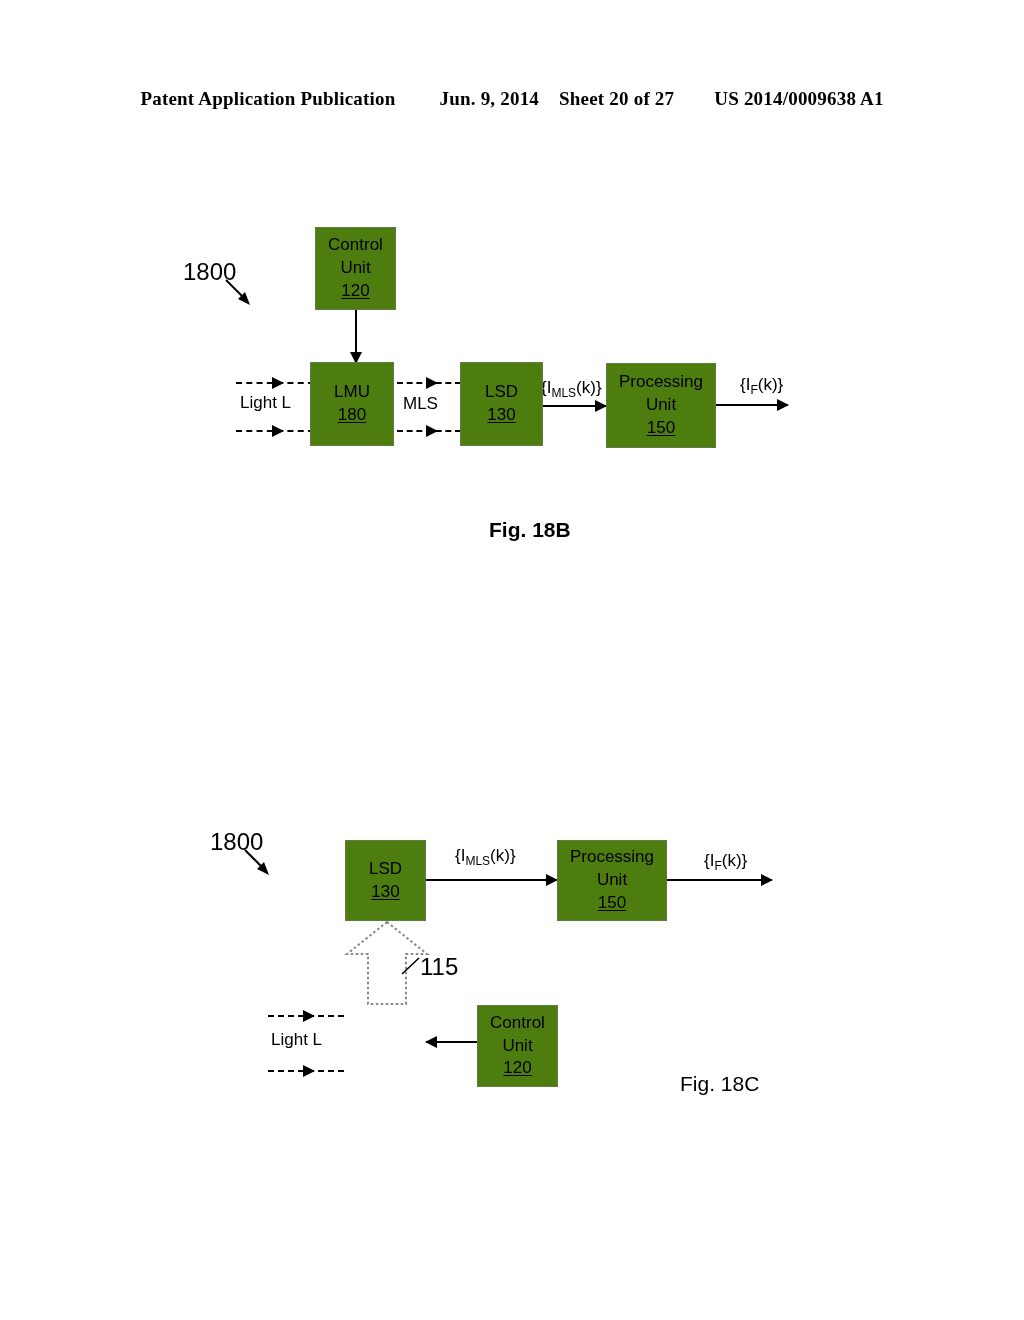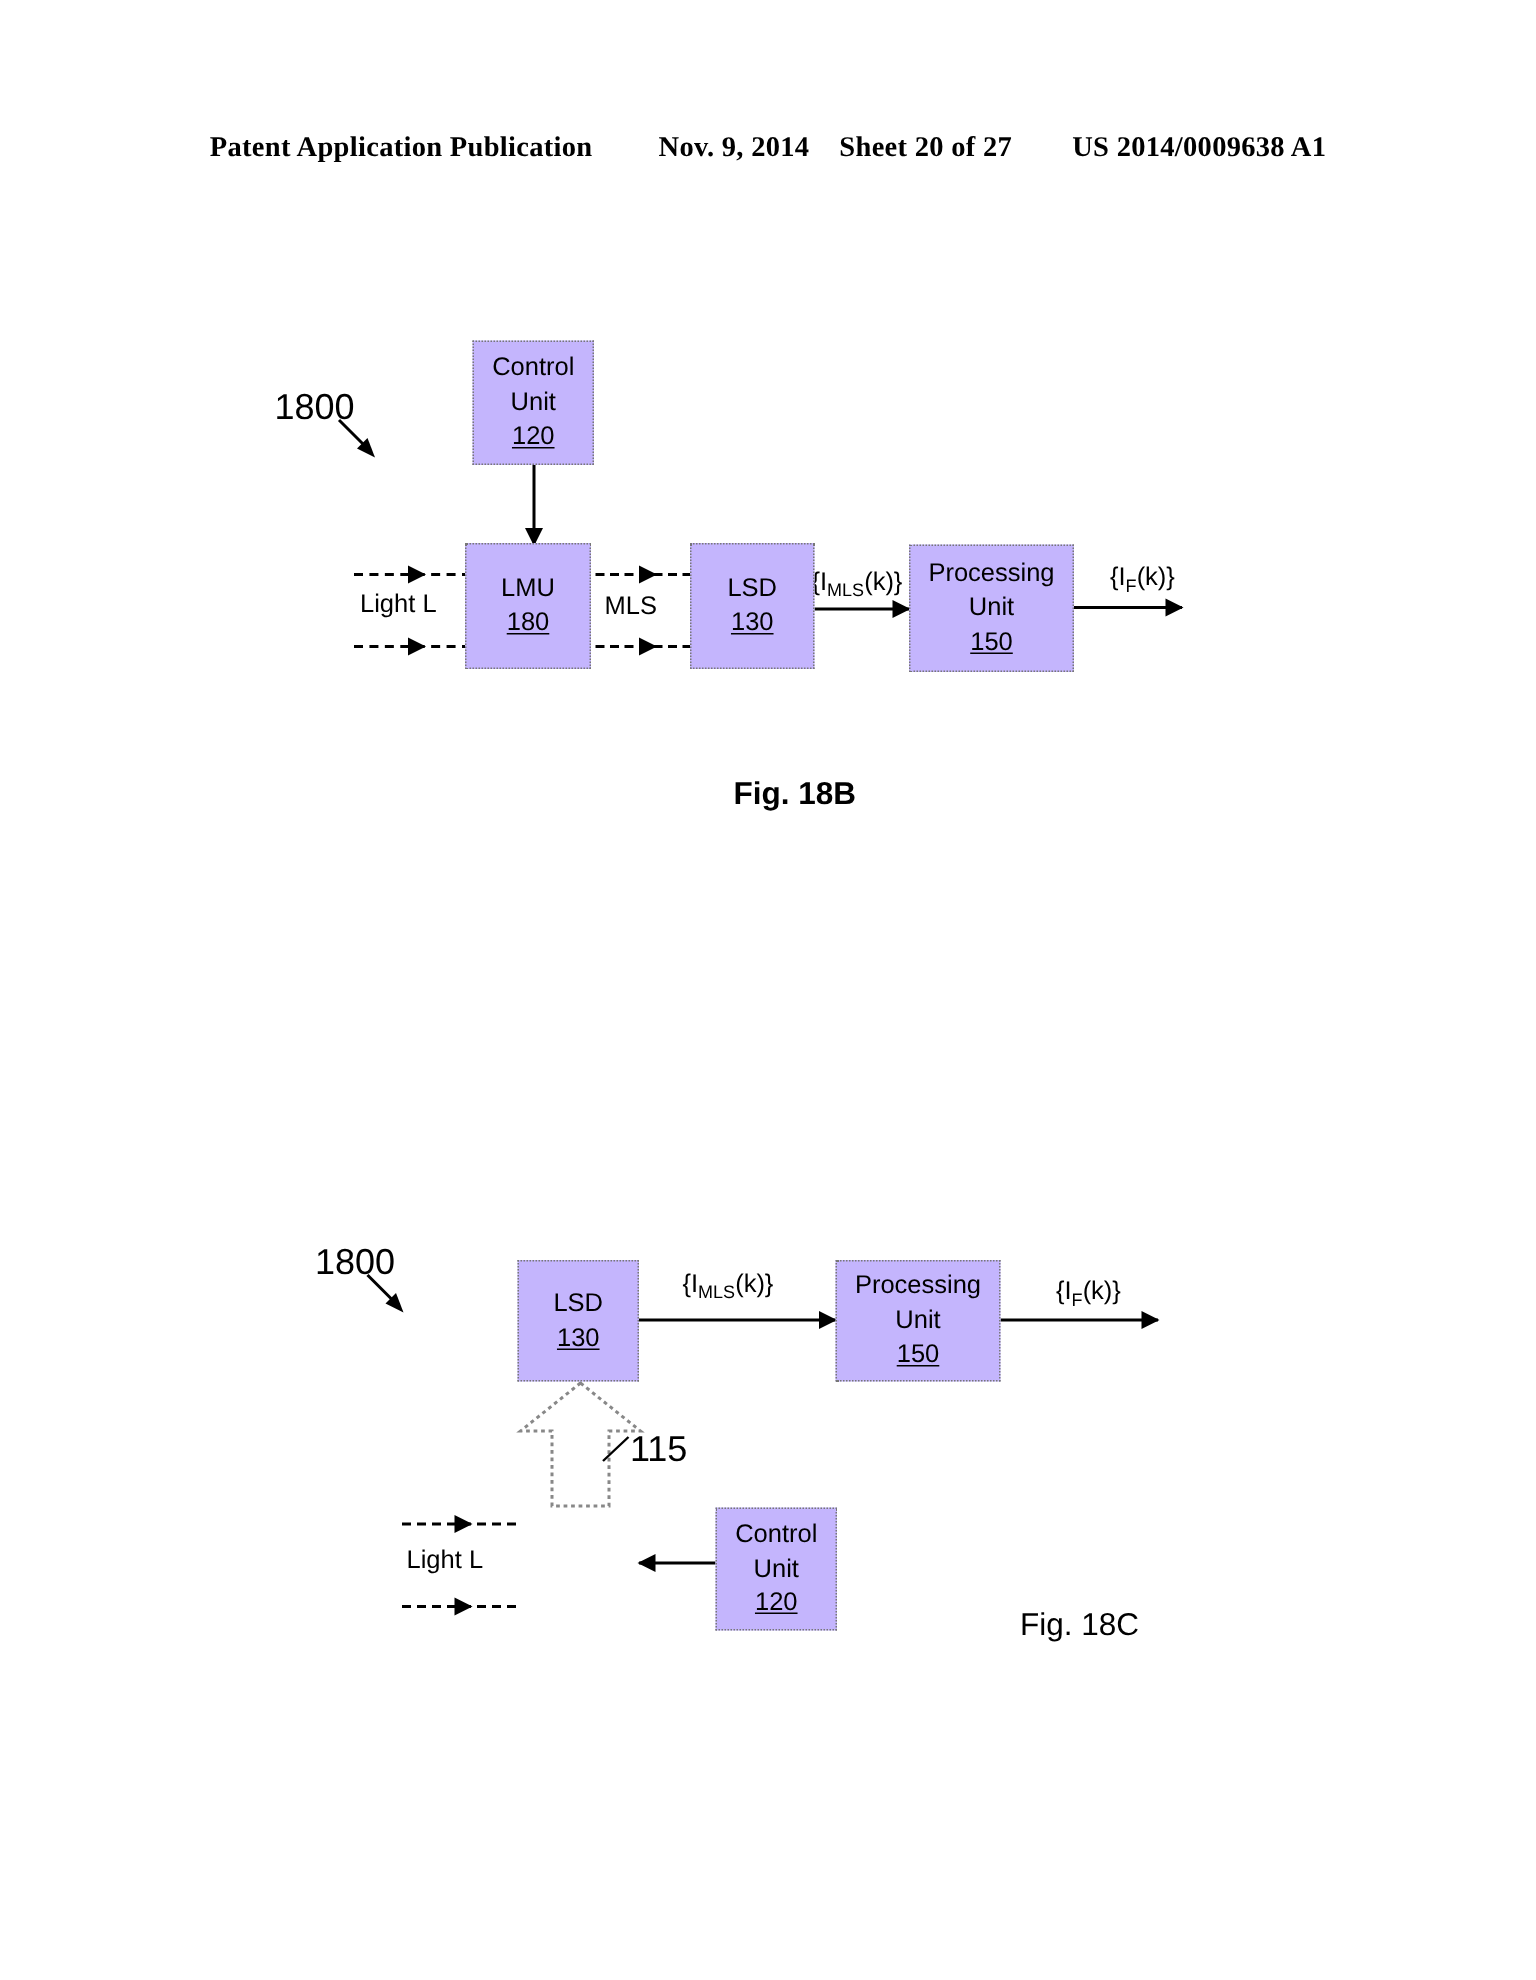--- a/index.html
+++ b/index.html
@@ -35,21 +35,21 @@
   .page-header .hdr-date { margin-right: 20px; }
   .page-header .hdr-sheet { margin-right: 40px; }
   .page-header .hdr-num { }
 
   
   .fig { position: absolute; }
 
   .box {
     position: absolute;
     border: 1px dotted #777;
-    background: #c4b5fd;
+    background: #4d7c0f;
     box-sizing: border-box;
     display: flex;
     flex-direction: column;
     align-items: center;
     justify-content: center;
     font-size: 17px;
     line-height: 1.34;
     color: #000;
     text-align: center;
     z-index: 5;
@@ -147,21 +147,21 @@
   
   .block-arrow { position: absolute; z-index: 3; }
 
   .leader-115 { position: absolute; z-index: 3; }
 </style>
 </head>
 <body>
 
 <div class="page-header">
   <span class="hdr-pub">Patent Application Publication</span>
-  <span class="hdr-date">Nov. 9, 2014</span>
+  <span class="hdr-date">Jun. 9, 2014</span>
   <span class="hdr-sheet">Sheet 20 of 27</span>
   <span class="hdr-num">US 2014/0009638 A1</span>
 </div>
 
 <div class="fig" style="left:0;top:0;width:1024px;height:560px;">
 
   <div class="ref" style="left:183px; top:258px;">1800</div>
   <svg class="lead-arrow" style="left:224px; top:278px; width:32px; height:32px;" viewBox="0 0 32 32">
     <line x1="2" y1="2" x2="21" y2="21" stroke="#000" stroke-width="2"></line>
     <polygon points="26,27 14,21 21,14" fill="#000"></polygon>

